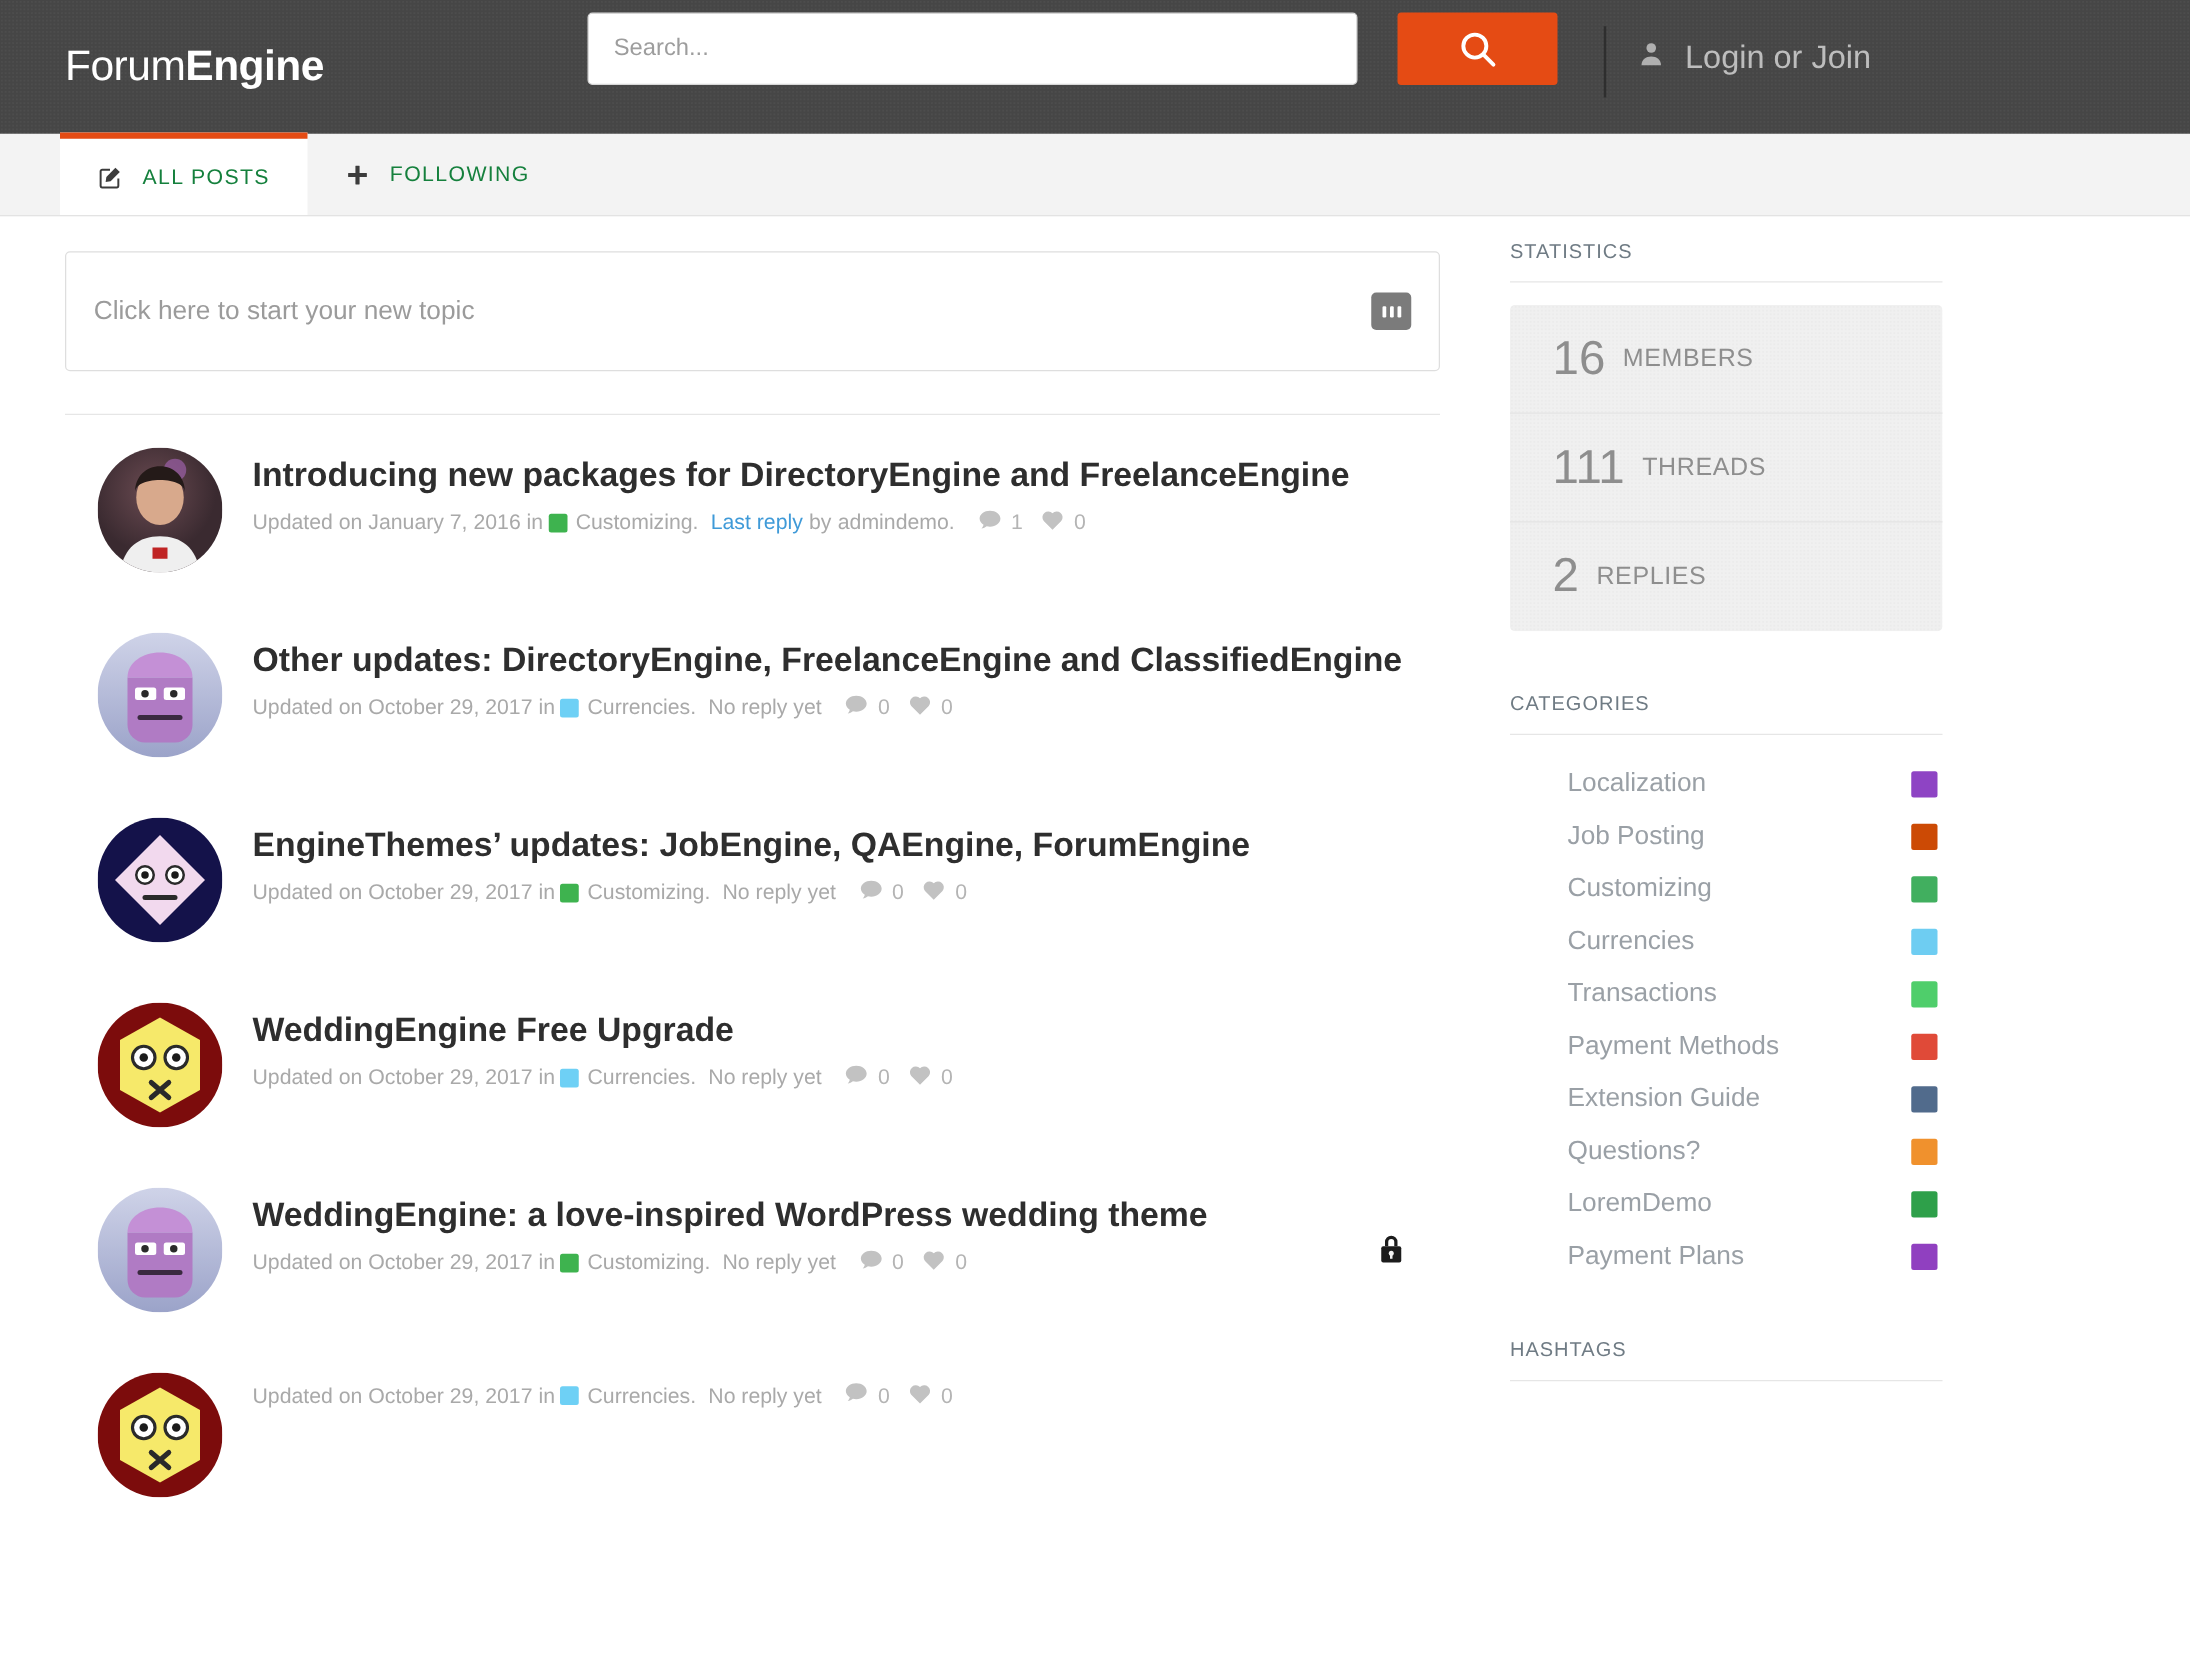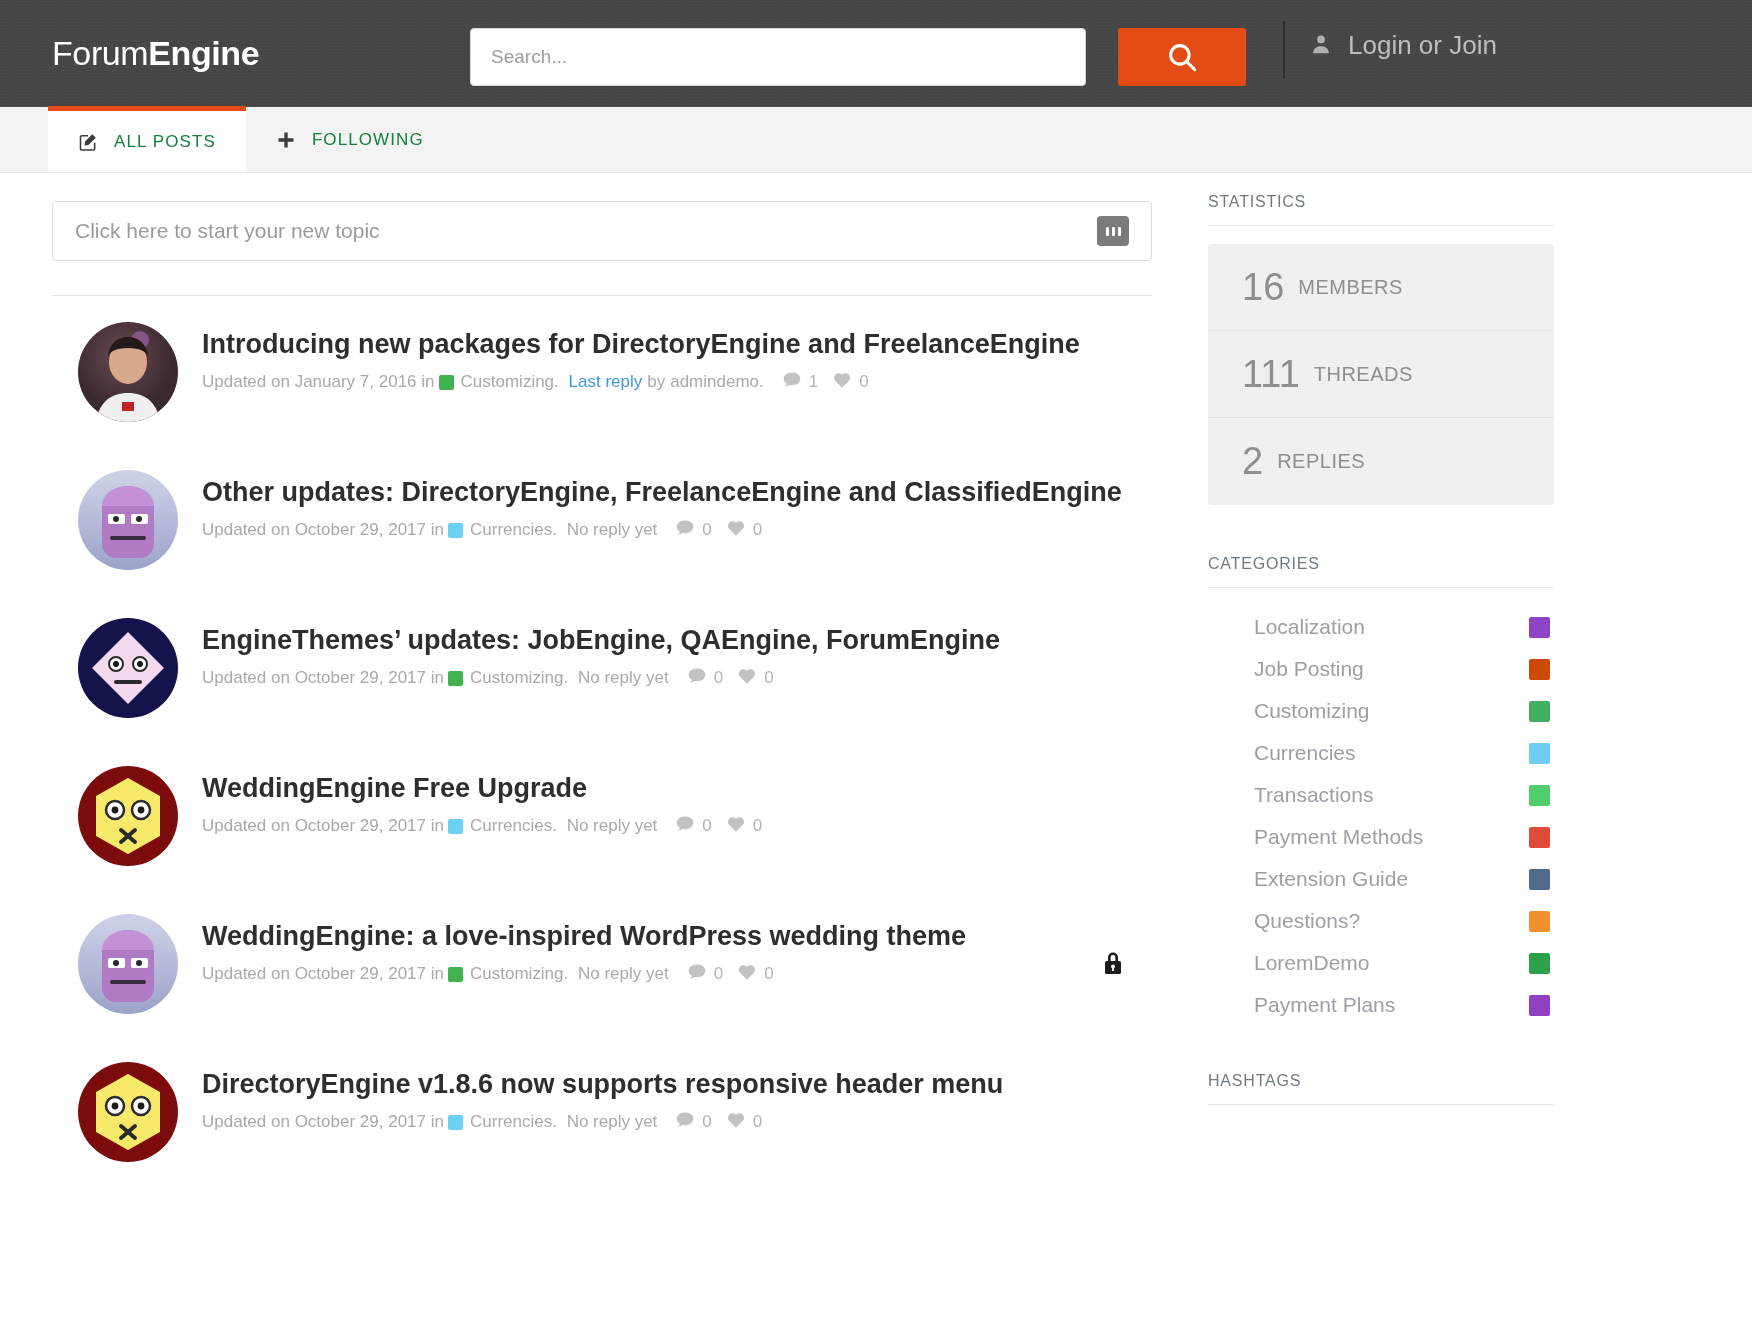--- a/index.html
+++ b/index.html
@@ -27,21 +27,21 @@
     color: #ffffff;
     letter-spacing: -0.4px;
     white-space: nowrap;
   }
   .brand .light { font-weight: 300; }
   .brand .bold  { font-weight: 700; }
 
   .search-wrap {
     position: absolute;
     left: 470px;
-    top: 28px;
+    top: 10px;
     display: flex;
     align-items: stretch;
   }
   .search-input {
     width: 616px;
     height: 58px;
     border: 1px solid #d8d8d8;
     border-radius: 4px;
     background: #fff;
     font-size: 19px;
@@ -120,21 +120,21 @@
   .layout {
     display: flex;
     padding-left: 52px;
     padding-right: 52px;
   }
   .main-col { width: 1100px; padding-top: 28px; }
   .side-col { width: 346px; margin-left: 56px; padding-top: 20px; }
 
   
   .newtopic {
-    height: 60px;
+    height: 96px;
     border: 1px solid #dedede;
     border-radius: 4px;
     display: flex;
     align-items: center;
     padding: 0 22px;
     margin-bottom: 34px;
   }
   .newtopic-ph {
     flex: 1;
     font-size: 21px;
@@ -543,21 +543,20 @@
     <div class="avatar"><svg viewBox="0 0 100 100">
               <rect width="100" height="100" fill="#7c0c0c"></rect>
               <path d="M50 12 82 30v40L50 88 18 70V30z" fill="#f6e96a"></path>
    <circle cx="37" cy="44" r="9" fill="#fff" stroke="#2a2a2a" stroke-width="2.5"></circle>
               <circle cx="37" cy="44" r="3.4" fill="#1b1b1b"></circle>
    <circle cx="63" cy="44" r="9" fill="#fff" stroke="#2a2a2a" stroke-width="2.5"></circle>
               <circle cx="63" cy="44" r="3.4" fill="#1b1b1b"></circle>
    <path d="M43 64l14 12M57 64l-14 12" stroke="#2a2a2a" stroke-width="4" stroke-linecap="round"></path>
             </svg></div>
     <div class="post-body">
-      <div class="post-title">DirectoryEngine v1.8.6 now supports responsive header menu</div>
       <div class="post-meta">
         <span>Updated on</span>&nbsp;
         <span>October 29, 2017</span>&nbsp;
         <span>in</span>
         <span class="sw" style="background:#6ed0f5"></span>
         <span class="cat">Currencies.</span>&nbsp;
         <span class="noreply">No reply yet</span>
         <span class="counts">
           <span class="grp">
             <span><svg width="20" height="20" viewBox="0 0 24 24" fill="#c2c2c2">

